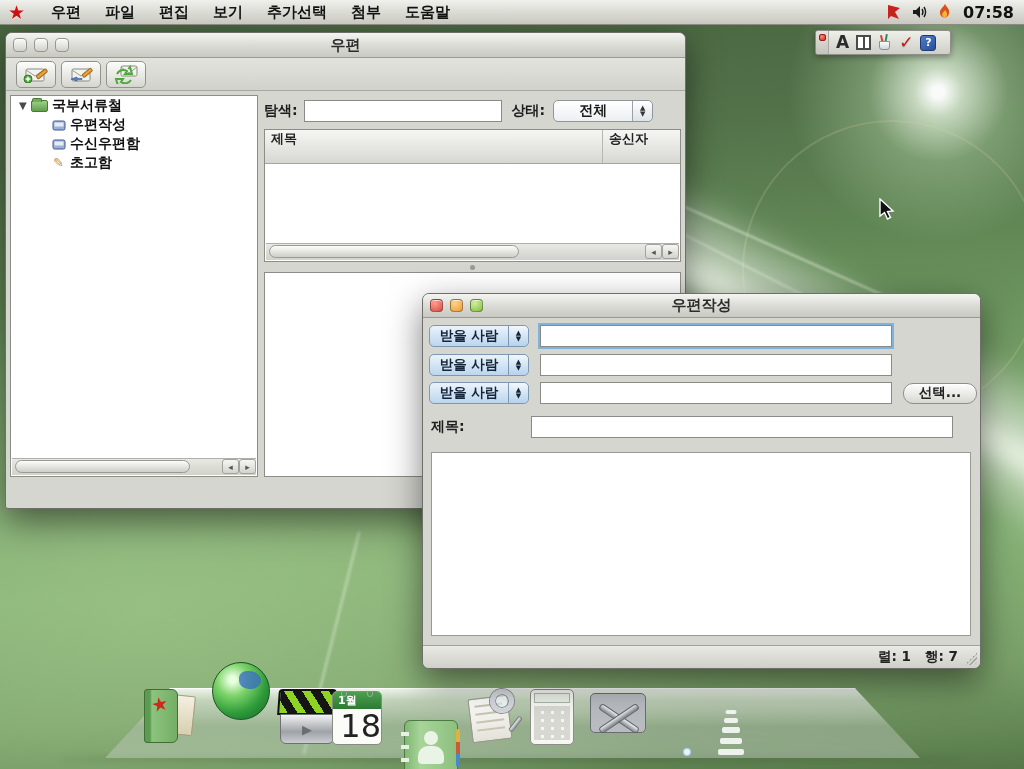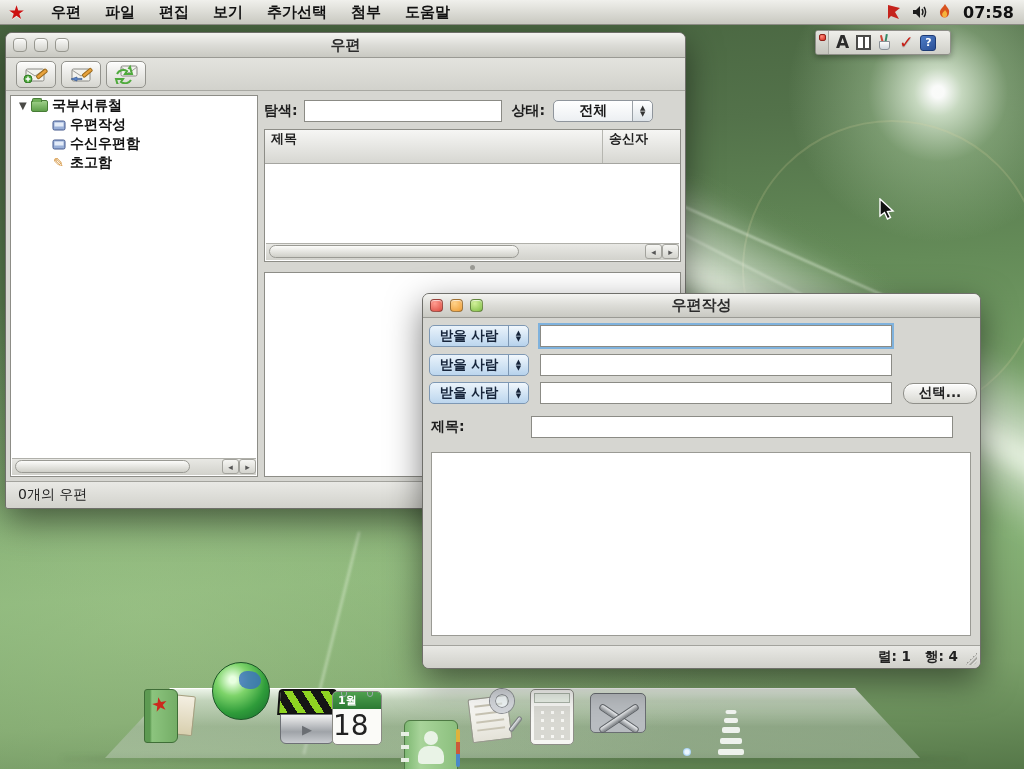--- a/index.html
+++ b/index.html
@@ -179,21 +179,21 @@
     border-bottom:5px solid #c22d24; transform:rotate(-12deg); }
   
   .ic-media { width:58px; height:56px; }
   .ic-media .clap { position:absolute; left:0; top:0; width:58px; height:26px; border-radius:4px 4px 0 0; transform:skewX(-4deg);
     background:repeating-linear-gradient(55deg,#8fd422 0 7px,#151515 7px 15px); border:2px solid #111; }
   .ic-media .base { position:absolute; left:2px; top:25px; width:54px; height:30px; border-radius:0 0 6px 6px;
     background:linear-gradient(180deg,#f2f2f2,#9fa3a8 60%,#c9ccd0); border:1px solid #6d7075; color:#6a6e73; font-size:13px; text-align:center; line-height:30px; }
   
   .ic-cal { width:50px; height:54px; background:#fbfbf8; border:1px solid #8a8a84; border-radius:5px; overflow:hidden; }
   .ic-cal .hdr { height:17px; background:linear-gradient(180deg,#4ea04e,#2c7a34); color:#fff; font-weight:700; font-size:11px; line-height:17px; padding-left:5px; }
-  .ic-cal .day { text-align:left; font-size:28px; font-weight:400; color:#222; line-height:34px; }
+  .ic-cal .day { text-align:right; font-size:32px; font-weight:400; color:#222; line-height:34px; }
   .ic-cal::before, .ic-cal::after { content:""; position:absolute; top:-5px; width:4px; height:8px; border:1.5px solid #9aa; border-radius:3px; background:transparent; }
   .ic-cal::before { left:8px; } .ic-cal::after { right:8px; }
   
   .ic-contacts { width:54px; height:56px; background:linear-gradient(90deg,#7fb873,#a8d49a 30%,#8cc07e); border:1px solid #4e7a44; border-radius:6px; position:relative; }
   .ic-contacts .rings { position:absolute; left:-4px; top:6px; bottom:6px; width:8px;
     background:repeating-linear-gradient(180deg, transparent 0 5px, #e8f0e4 5px 9px, transparent 9px 13px); }
   .ic-contacts .head { position:absolute; left:50%; top:10px; transform:translateX(-50%); width:14px; height:14px; border-radius:50%; background:#e9f3e6; }
   .ic-contacts .bod { position:absolute; left:50%; top:25px; transform:translateX(-50%); width:26px; height:18px; border-radius:10px 10px 4px 4px; background:#e9f3e6; }
   .ic-contacts .tabs { position:absolute; right:-3px; top:8px; width:4px; height:38px;
     background:linear-gradient(180deg,#e0b23c 0 33%,#cc5a3a 33% 66%,#4a88c8 66%); border-radius:2px; }
@@ -387,23 +387,20 @@
       </div>
     </div>
 
     <div class="splitter">
         <span class="dot"></span>
       </div>
 
     <div class="preview-pane"></div>
   </div>
 
-  <div class="mail-status">
-    <span>0개의 우편</span>
-  </div>
 </div>
 
 <div class="window compose-window">
   <div class="titlebar">
     <span class="tl red"></span>
     <span class="tl orange"></span>
     <span class="tl green"></span>
     <span class="title">우편작성</span>
   </div>
 
@@ -443,21 +440,21 @@
 
   <div class="subject-row">
     <span class="lbl">제목:</span>
     <input class="subject-input" type="text" style="">
   </div>
 
   <div class="compose-body"></div>
 
   <div class="compose-status">
     <span>렬: 1</span>
-    <span>행: 4</span>
+    <span>행: 7</span>
     <span class="resize-grip"></span>
   </div>
 </div>
 
 <div class="dock">
   <div class="dock-shadowline"></div>
   <div class="dock-platform"></div>
   <div class="dash-marks">
     <span class="d1"></span>
       <span class="d2"></span>

